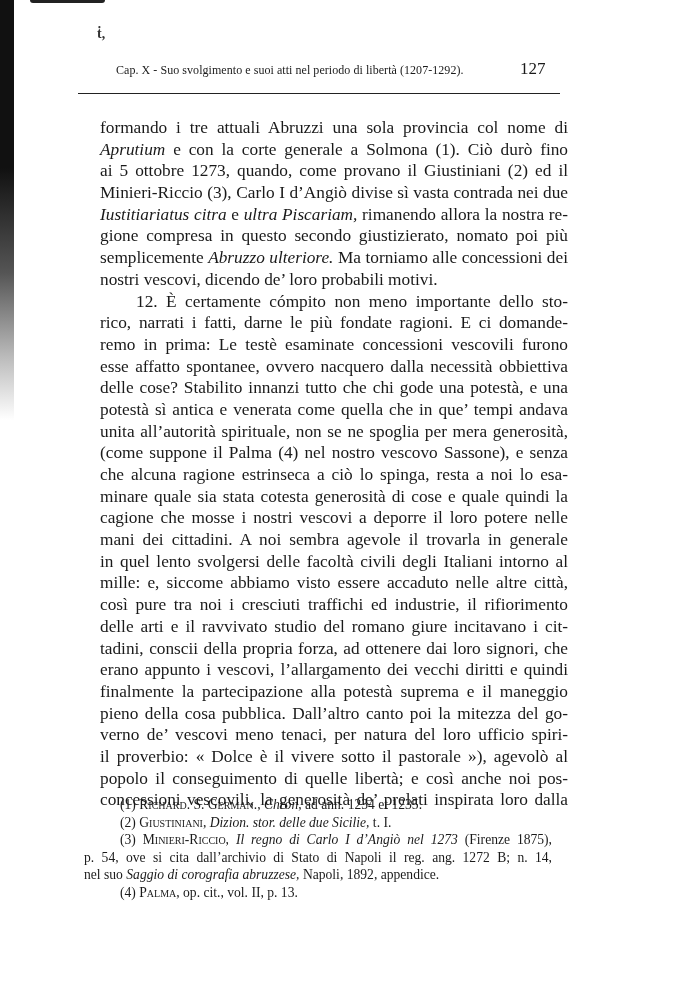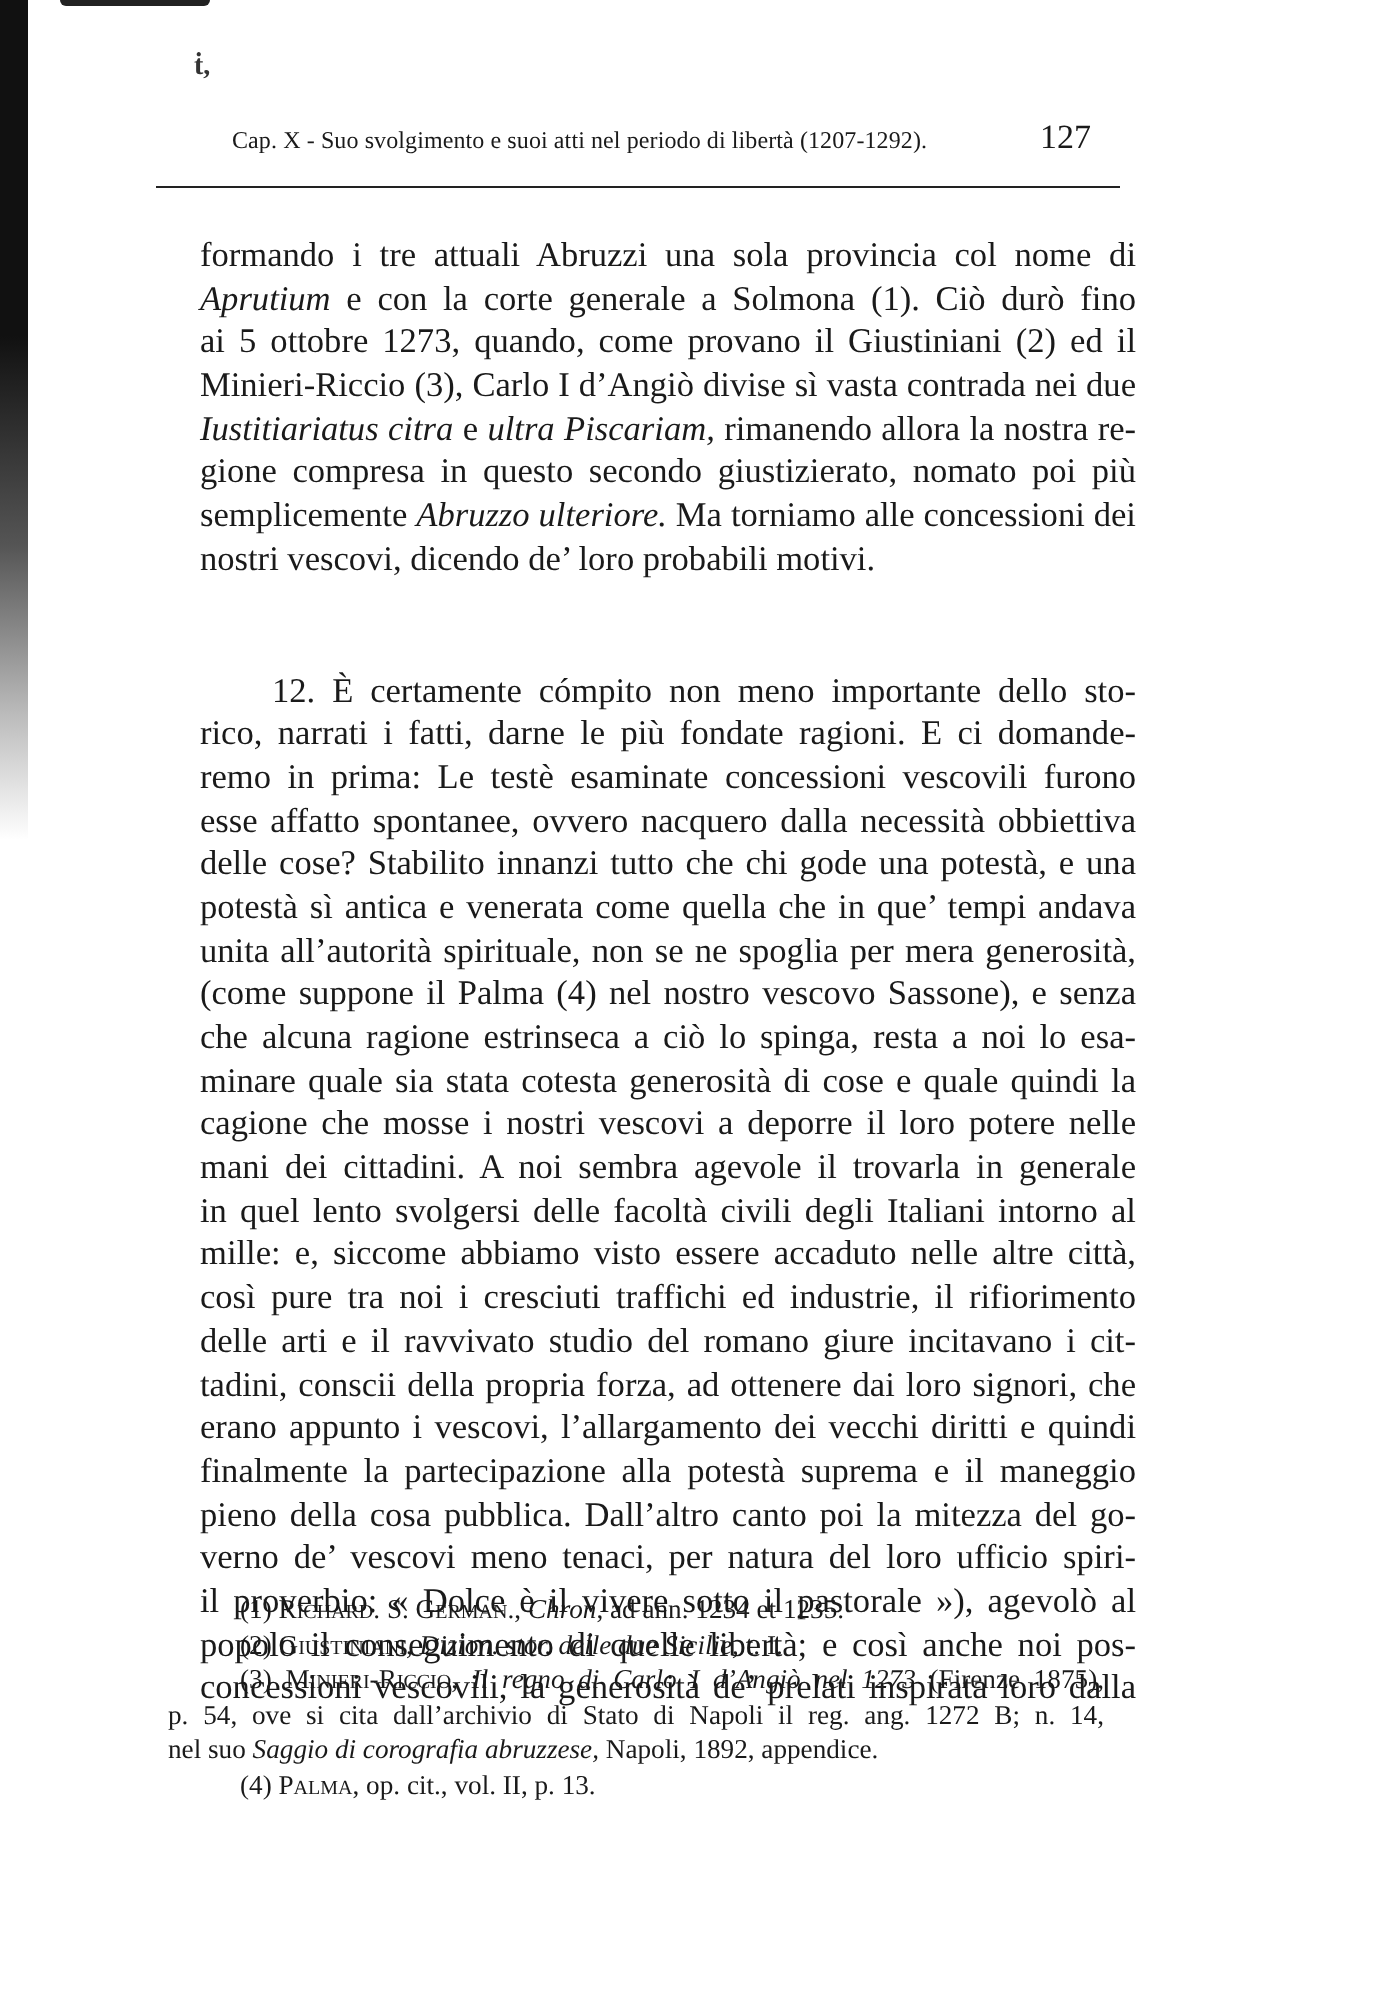--- a/index.html
+++ b/index.html
@@ -31,21 +31,21 @@
       border-top: 1.6px solid #222;
     }
     .body-text {
       position: absolute; left: 100px; top: 117px; width: 468px;
     }
     .line {
       height: 21.7px; line-height: 21.7px; font-size: 17.3px;
       white-space: nowrap; text-align: justify; text-align-last: justify;
     }
     .line.last { text-align-last: left; }
-    .line.indent { padding-left: 36px; margin-top: 44px; }
+    .line.indent { padding-left: 36px; }
     .footnotes {
       position: absolute; left: 84px; top: 796px; width: 468px;
     }
     .fn {
       height: 17.6px; line-height: 17.6px; font-size: 13.6px; white-space: nowrap;
       text-align: justify; text-align-last: justify;
     }
     .fn.indent { padding-left: 36px; }
     .fn.last { text-align-last: left; }
     .sc { font-variant: small-caps; }

